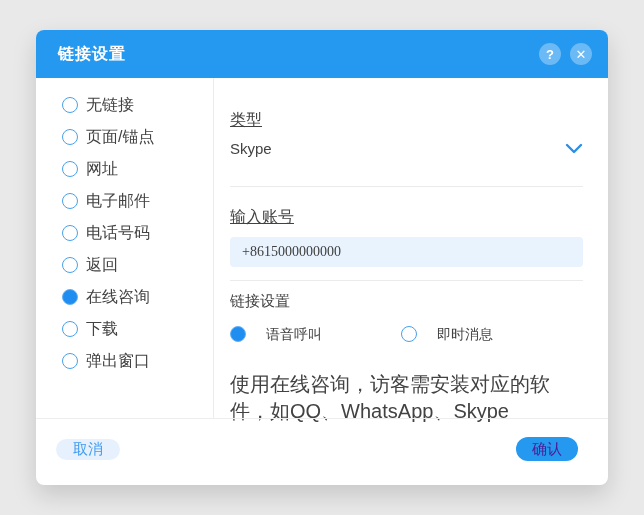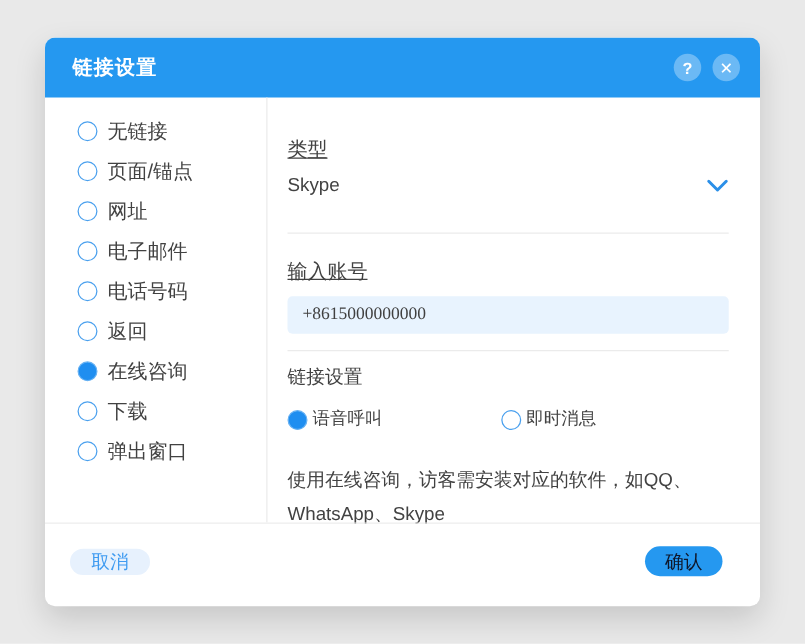--- a/index.html
+++ b/index.html
@@ -58,37 +58,37 @@
   .section{margin-top:20px;}
   .text-input{
     display:block;width:100%;height:30px;border:none;outline:none;
     background:var(--input-bg);border-radius:4px;
     padding:0 12px;font-size:14px;color:#404040;
     font-family:Liberation Serif, serif;
   }
   .input-divider{border:none;border-top:1px solid var(--divider);margin-top:13px;}
   .method-label{font-size:15px;color:var(--text);margin-top:11px;}
   .method-options{display:flex;align-items:center;margin-top:15px;}
-  .method-option{display:flex;align-items:flex-end;gap:4px;cursor:pointer;width:171px;}
+  .method-option{display:flex;align-items:flex-start;gap:20px;cursor:pointer;width:171px;}
   .method-option .side-label{font-size:14px;}
   .hint{
-    margin-top:27px;font-size:15px;color:var(--text);line-height:27px;
+    margin-top:27px;font-size:20px;color:var(--text);line-height:27px;
   }
   .dialog-footer{
     flex:0 0 67px;border-top:1px solid #ededed;
     display:flex;align-items:center;justify-content:space-between;
     padding:0 30px 6px 20px;
   }
   .btn{
     height:21px;border:none;border-radius:16px;font-size:15px;cursor:pointer;
     display:flex;align-items:center;justify-content:center;
     font-family:"Liberation Sans","DejaVu Sans",sans-serif;
   }
   .btn-cancel{background:var(--cancel-bg);color:#3f9bf1;padding:0 17px;}
-  .btn-confirm{background:var(--accent);color:#0f172a;padding:12px 16px;}
+  .btn-confirm{background:var(--accent);color:#4c1d95;padding:12px 16px;}
 </style>
 </head>
 <body>
 
 <div class="dialog">
 
   <div class="dialog-header">
     <span class="dialog-title">链接设置</span>
     <div class="header-actions">
       <div class="hdr-btn">?</div>

